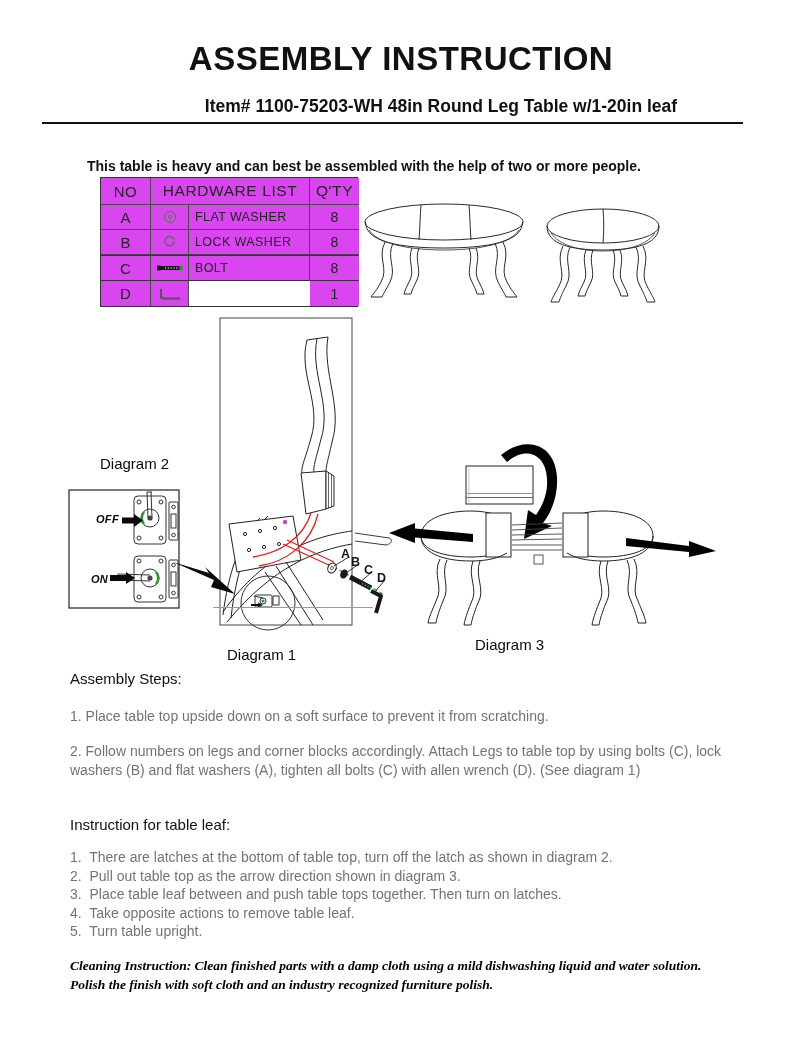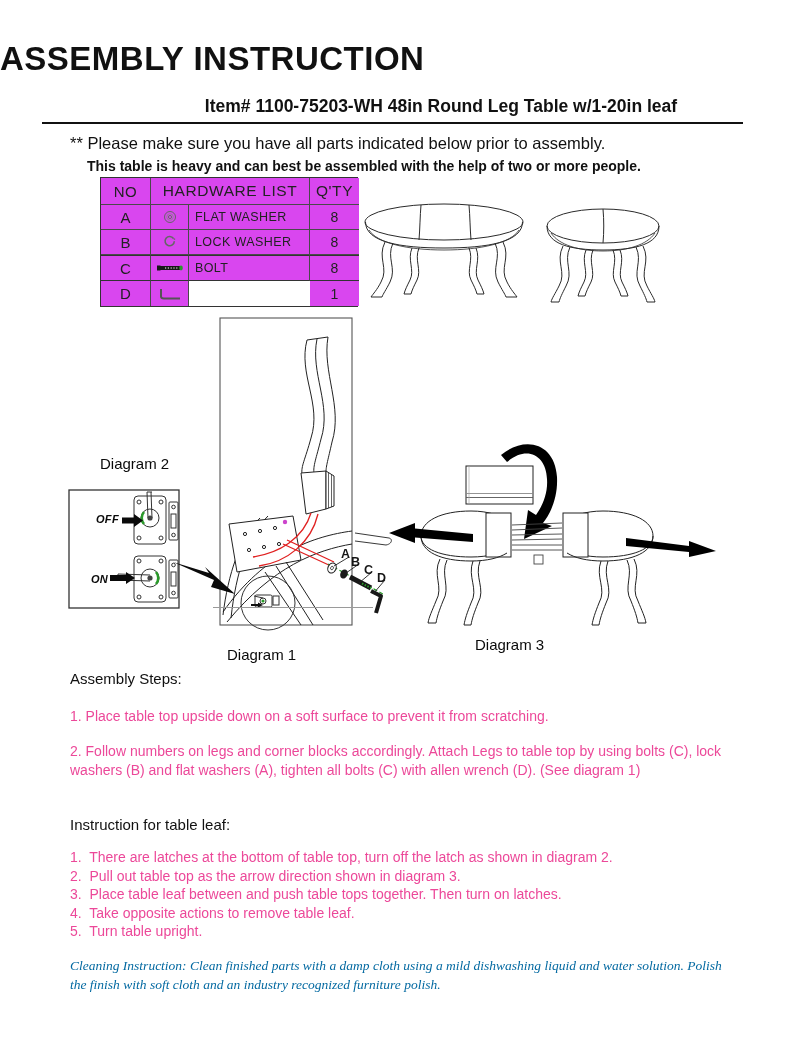--- a/index.html
+++ b/index.html
@@ -5,21 +5,21 @@
   * { margin:0; padding:0; box-sizing:border-box; }
   html,body { background:#ffffff; }
   body { font-family:"Liberation Sans", sans-serif; color:#111; }
   .page {
     position:relative; width:802px; height:1037px; background:#fff;
     overflow:hidden; margin:0 auto;
   }
   .abs { position:absolute; }
 
   .title {
-    left:0; top:40px; width:802px; text-align:left;
+    left:0; top:40px; width:802px; text-align:center;
     font-size:33px; font-weight:bold; letter-spacing:0.5px;
   }
   .subtitle {
     left:80px; top:96px; width:722px; text-align:center;
     font-size:17.5px; font-weight:bold;
   }
   .rule { left:42px; top:122px; width:701px; height:2px; background:#111; }
 
   .note1 { left:70px; top:134px; font-size:16.5px; }
   .note2 { left:87px; top:158px; font-size:14px; font-weight:bold; }
@@ -43,40 +43,39 @@
   .hw-cell.hdr { font-size:15.5px; letter-spacing:0.6px; font-weight:400; }
   .hw-cell.no { font-size:15px; }
   .hw-cell.thick-top { border-top:1px solid #333; }
   .hw-row-c { border-bottom:1.5px solid #333; }
 
   .diagram-label { font-size:15px; font-weight:normal; color:#0a0a0a; }
   .tiny-label { font-size:11px; font-weight:bold; color:#0a0a0a; letter-spacing:0.3px;font-style:italic; }
   .callout-letter { font-size:12.5px; font-weight:600; color:#151515; }
 
   .section-heading { font-size:15px; font-weight:normal; }
-  .body-text { font-size:14px; line-height:18.5px; color:#ec4899; }
+  .body-text { font-size:14px; line-height:18.5px; color:#737373; }
   .leaf-list div { white-space:pre-wrap; }
 
   .cleaning {
     font-family:"Liberation Serif", serif;
-    font-style:italic; font-weight:normal;
-    font-size:13.5px; line-height:19px; color:#0369a1;
+    font-style:italic; font-weight:bold;
+    font-size:13.5px; line-height:19px; color:#000000;
   }
 
   svg { display:block; }
 </style>
 </head>
 <body>
 
 <div class="page">
 
   <div class="abs title">ASSEMBLY INSTRUCTION</div>
   <div class="abs subtitle">Item# 1100-75203-WH 48in Round Leg Table w/1-20in leaf</div>
   <div class="abs rule"></div>
-  <div class="abs note1">** Please make sure you have all parts indicated below prior to assembly.</div>
   <div class="abs note2">This table is heavy and can best be assembled with the help of two or more people.</div>
 
   <div class="abs hw-table">
     <div class="hw-cell hdr no">NO</div>
     <div class="hw-cell hdr" style="grid-column:2/4;">HARDWARE LIST</div>
     <div class="hw-cell hdr last-col">Q'TY</div>
 
     <div class="hw-cell no">A</div>
     <div class="hw-cell">
       <svg width="22" height="16" viewBox="0 0 22 16">

